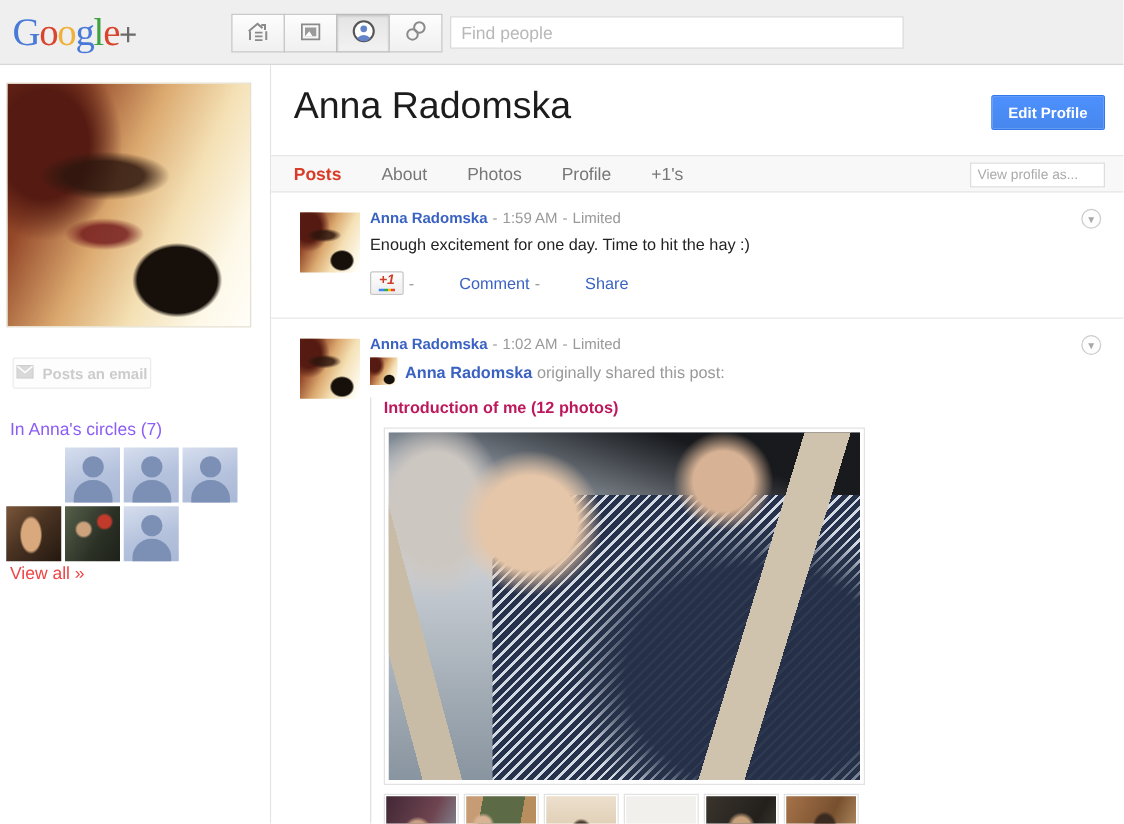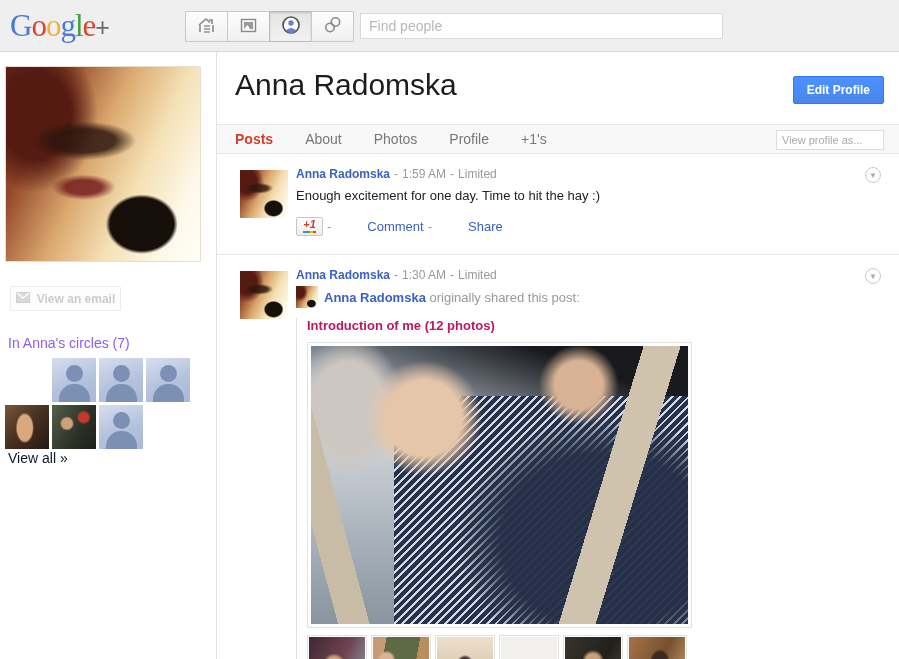--- a/index.html
+++ b/index.html
@@ -52,21 +52,21 @@
       radial-gradient(ellipse 16px 10px at 42% 78%, #5d7globe 0, rgba(0,0,0,0) 0),
       radial-gradient(ellipse 18px 12px at 40% 85%, #5f7da0 0 60%, rgba(95,125,160,0) 80%),
       linear-gradient(115deg,#43474f 0%,#22252b 55%,#3a3e47 100%); }
   .av-finger { background:
       radial-gradient(ellipse 13px 22px at 45% 52%, #d9a97d 0 58%, rgba(217,169,125,0) 70%),
       linear-gradient(135deg,#7a5639 0%,#4a3322 45%,#241810 100%); }
   .av-man-cap { background:
       radial-gradient(circle 7px at 72% 28%, #c23a2c 0 70%, rgba(194,58,44,0) 100%),
       radial-gradient(circle 8px at 34% 42%, #cba27c 0 65%, rgba(203,162,124,0) 90%),
       linear-gradient(120deg,#55604a 0%,#2c3126 60%,#1d211a 100%); }
-  .view-all { position:absolute; left:8px; top:398px; color:#0f172a; font-size:14px;
+  .view-all { position:absolute; left:8px; top:398px; color:#ef4444; font-size:14px;
               text-decoration:none; cursor:pointer; }
 
   
   .main { position:absolute; top:52px; left:217px; width:682px; height:607px; background:#fff; }
   .page-header { position:relative; height:72px; }
   .page-title { position:absolute; left:18px; top:16px; font-size:30px; font-weight:normal; color:#1c1c1c; }
   .edit-btn { position:absolute; right:15px; top:24px; padding:6px 13px;
       background:linear-gradient(180deg,#4d90fe,#4787ed); border:1px solid #3079ed;
       border-radius:2px; color:#fff; font-weight:bold; font-size:12px; cursor:pointer; }
   .tabbar { position:relative; height:30px; background:#f8f8f8;
@@ -193,21 +193,21 @@
 
   <div class="sidebar">
     <div class="profile-photo"></div>
     <div class="email-btn">
       <span>
         <svg width="14" height="11" viewBox="0 0 14 11">
             <rect x="0.5" y="0.5" width="13" height="10" fill="#d9d9d9" stroke="#cfcfcf"></rect>
             <polyline points="1,1 7,6 13,1" fill="none" stroke="#fff" stroke-width="1.3"></polyline>
           </svg>
       </span>
-      <span>View an email</span>
+      <span>Posts an email</span>
     </div>
     <div class="circles-heading">In Anna's circles (7)</div>
     <div class="avatar-grid">
         <div class="circle-avatar av-man-dark"></div>
         <div class="circle-avatar av-silhouette">
           <span class="sil-head"></span>
           <span class="sil-body"></span>
         </div>
         <div class="circle-avatar av-silhouette">
           <span class="sil-head"></span>
@@ -264,21 +264,21 @@
       </div>
     </div>
 
     <div class="post">
       <div class="post-avatar"></div>
       <div class="post-menu">
           <span>▼</span>
         </div>
       <div class="post-body">
         <div class="author-line">
-          <a class="author-link">Anna Radomska</a><span class="sep">-</span><span>1:30 AM</span><span class="sep">-</span><span>Limited</span>
+          <a class="author-link">Anna Radomska</a><span class="sep">-</span><span>1:02 AM</span><span class="sep">-</span><span>Limited</span>
         </div>
         <div class="reshare-line">
           <span class="reshare-avatar"></span>
           <span><a class="author-link">Anna Radomska</a>&nbsp;<span>originally shared this post:</span></span>
         </div>
         <div class="shared-block">
           <a class="album-link">Introduction of me (12 photos)</a>
           <div class="album-photo-frame">
             <div class="album-photo"></div>
           </div>

